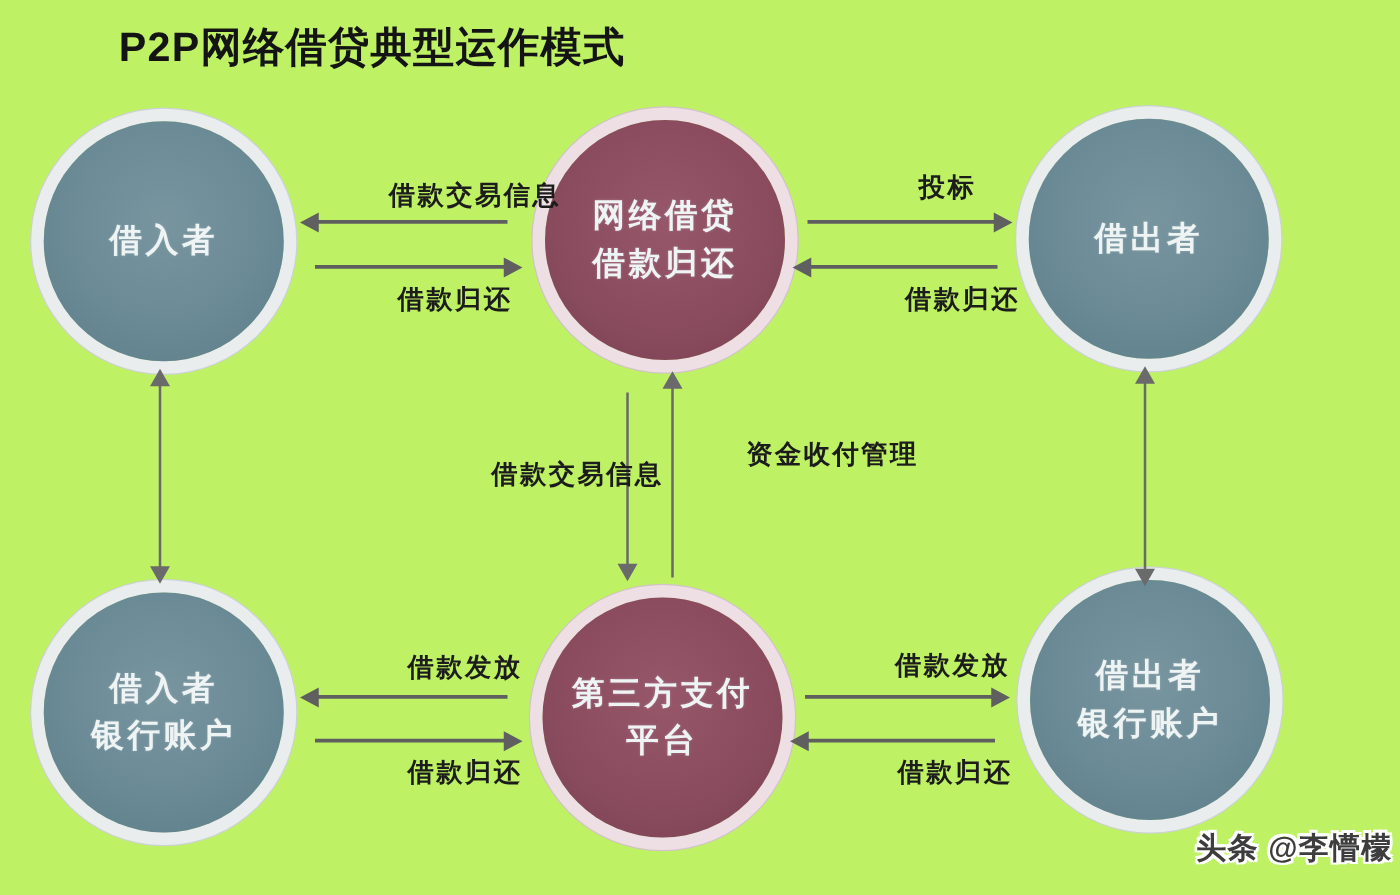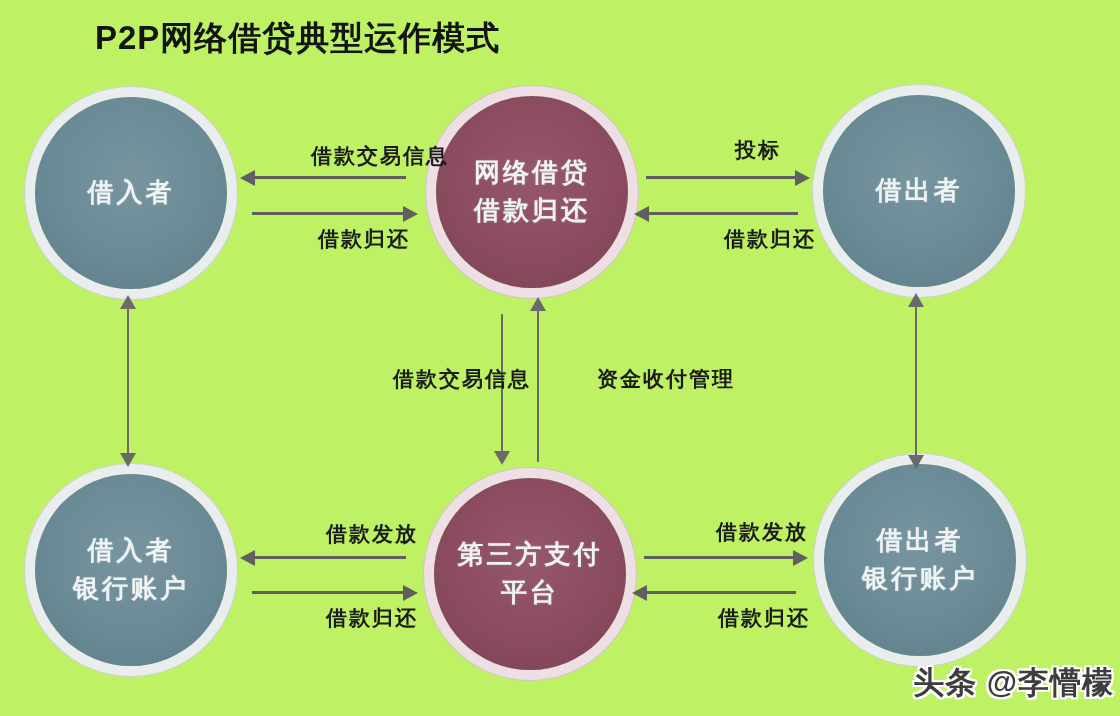--- a/index.html
+++ b/index.html
@@ -94,31 +94,31 @@
     color: #1c1c1c;
     white-space: nowrap;
     letter-spacing: 2px;
     margin-left: 42px;
   }
   .l-tl-top    { left: 338px; top: 142px; }
   .l-tl-bottom { left: 322px; top: 225px; }
   .l-tr-top    { left: 716px; top: 136px; }
   .l-tr-bottom { left: 728px; top: 225px; }
   .l-mid-left  { left: 420px; top: 365px; }
-  .l-mid-right { left: 624px; top: 365px; }
+  .l-mid-right { left: 624px; top: 349px; }
   .l-bl-top    { left: 330px; top: 520px; }
   .l-bl-bottom { left: 330px; top: 604px; }
   .l-br-top    { left: 720px; top: 518px; }
   .l-br-bottom { left: 722px; top: 604px; }
   
   .watermark {
     position: absolute;
     right: 6px;
     top: 662px;
-    font-size: 31px;
+    font-size: 24px;
     font-weight: bold;
     color: #3d3d3d;
     letter-spacing: 1px;
     text-shadow:
       -2px -2px 0 #fff, 2px -2px 0 #fff, -2px 2px 0 #fff, 2px 2px 0 #fff,
       0 -2px 0 #fff, 0 2px 0 #fff, -2px 0 0 #fff, 2px 0 0 #fff;
   }
 </style>
 </head>
 <body>

